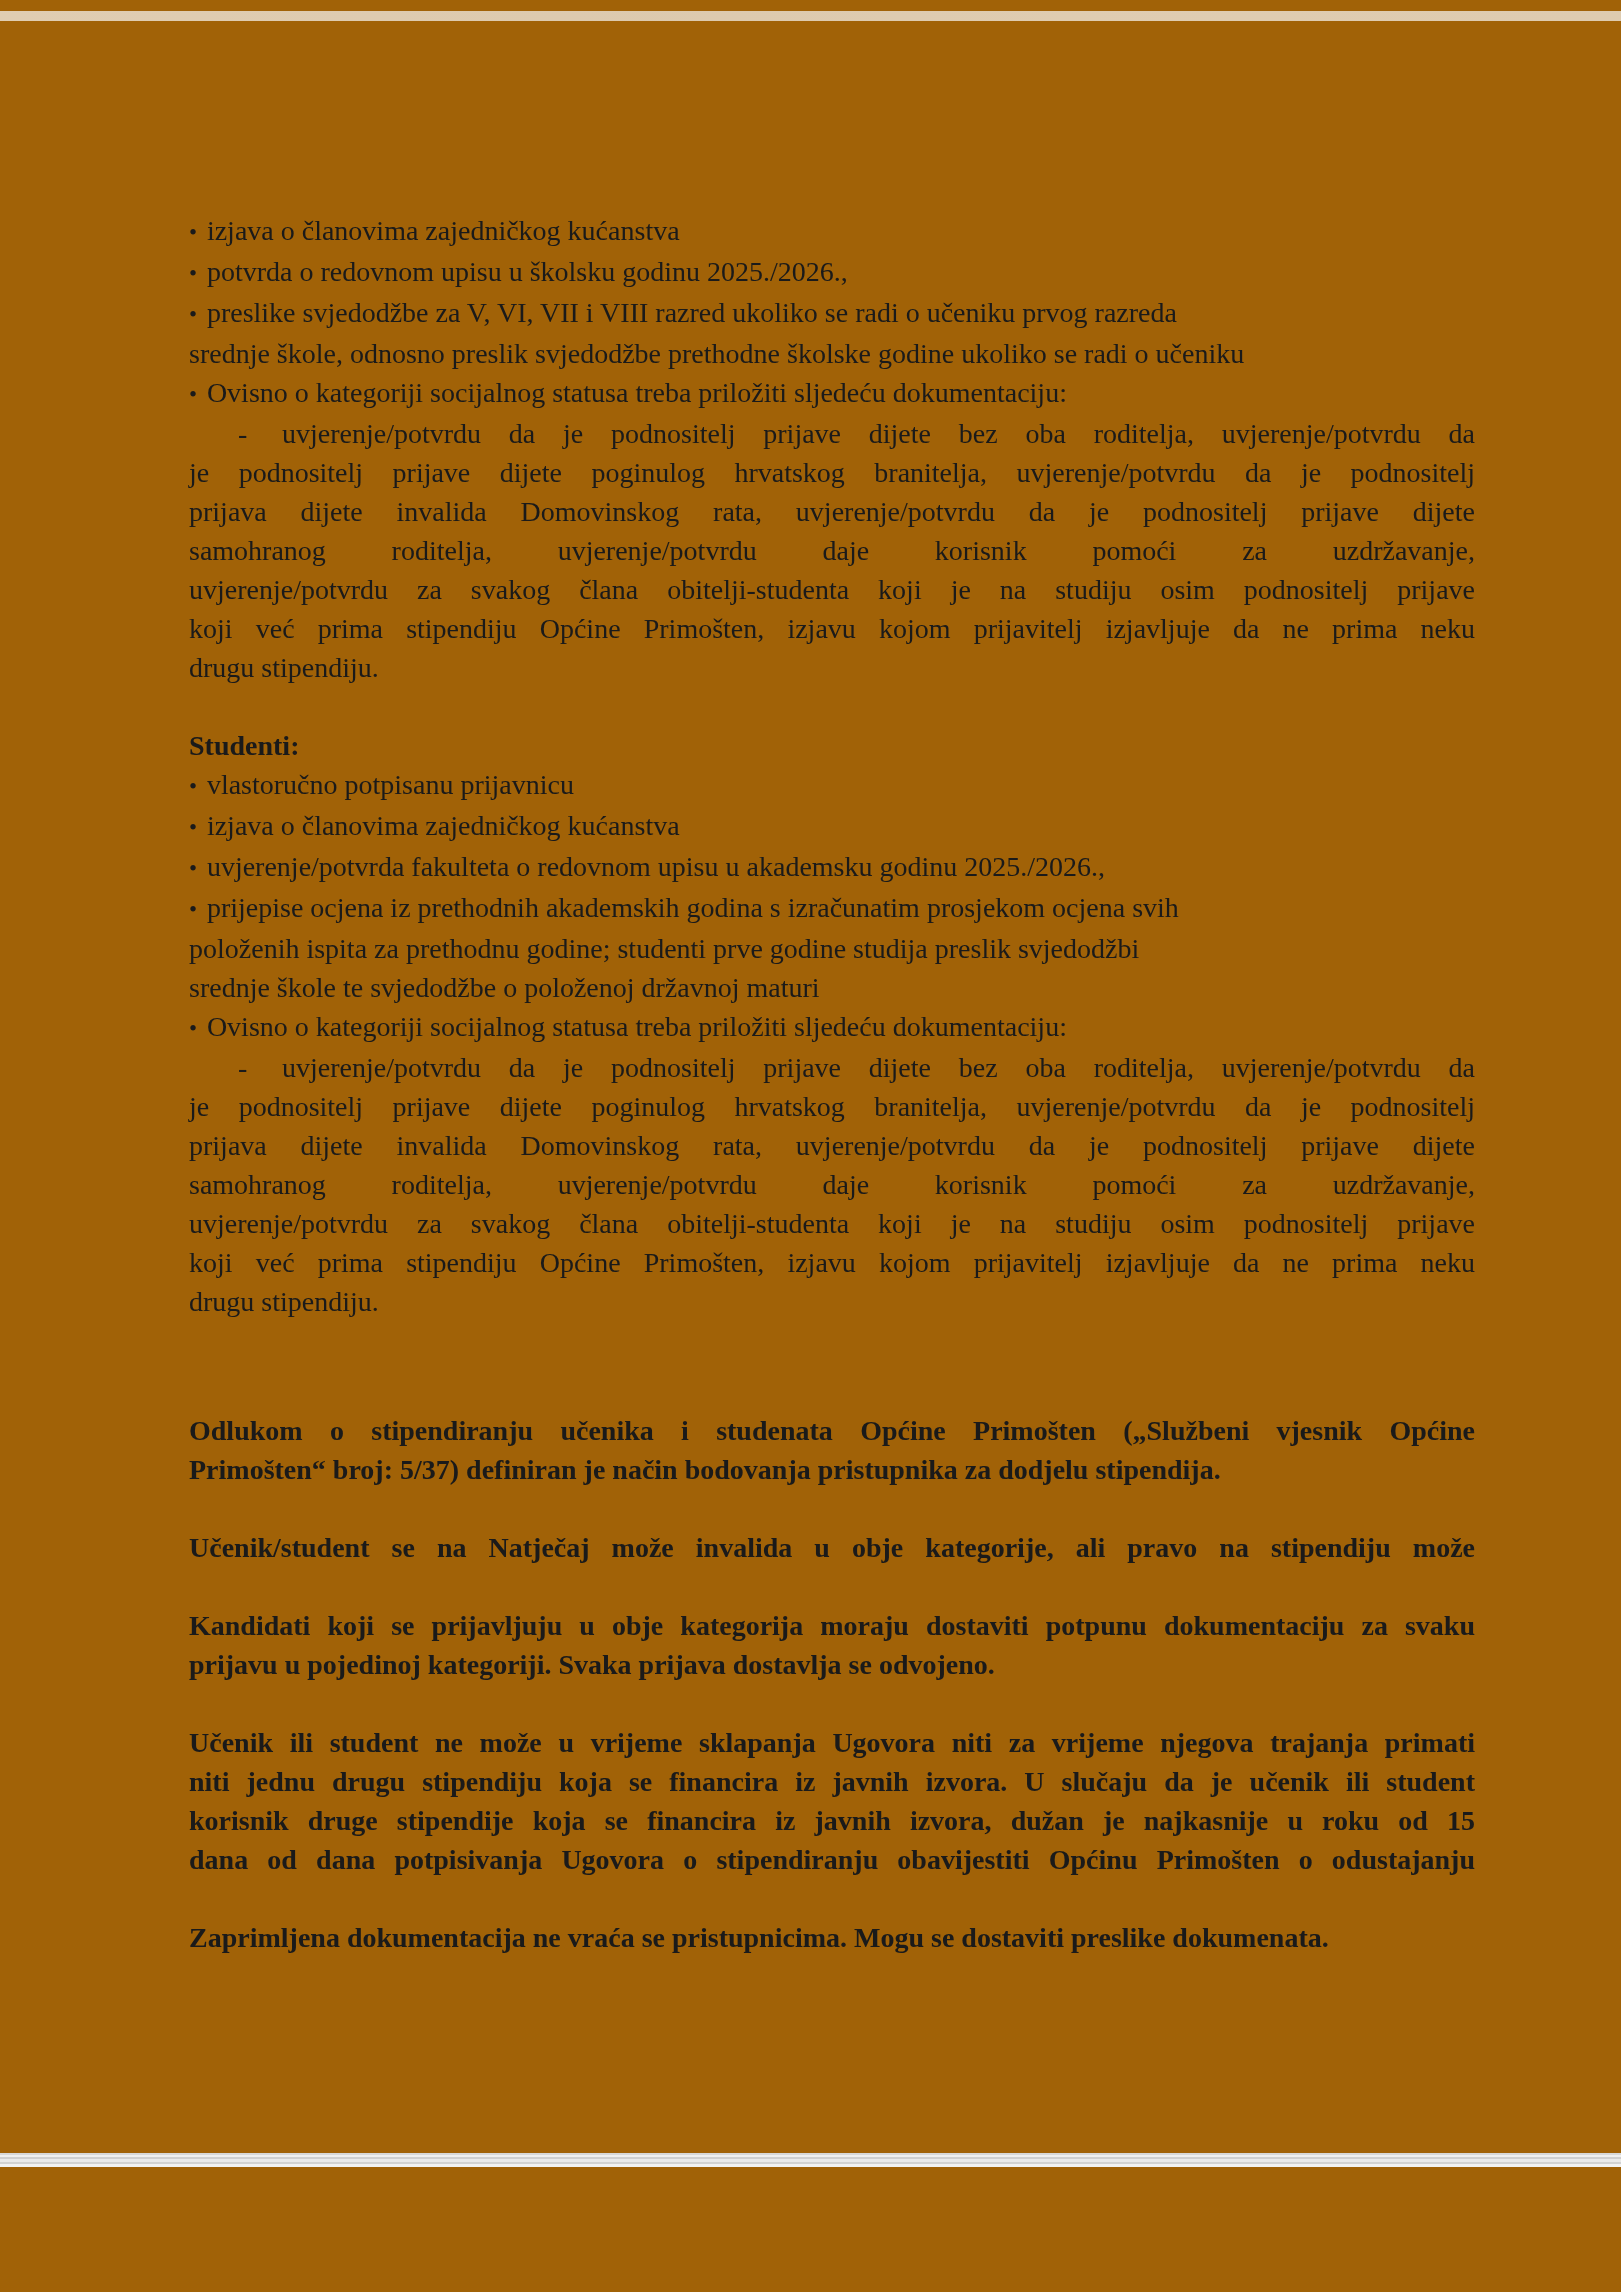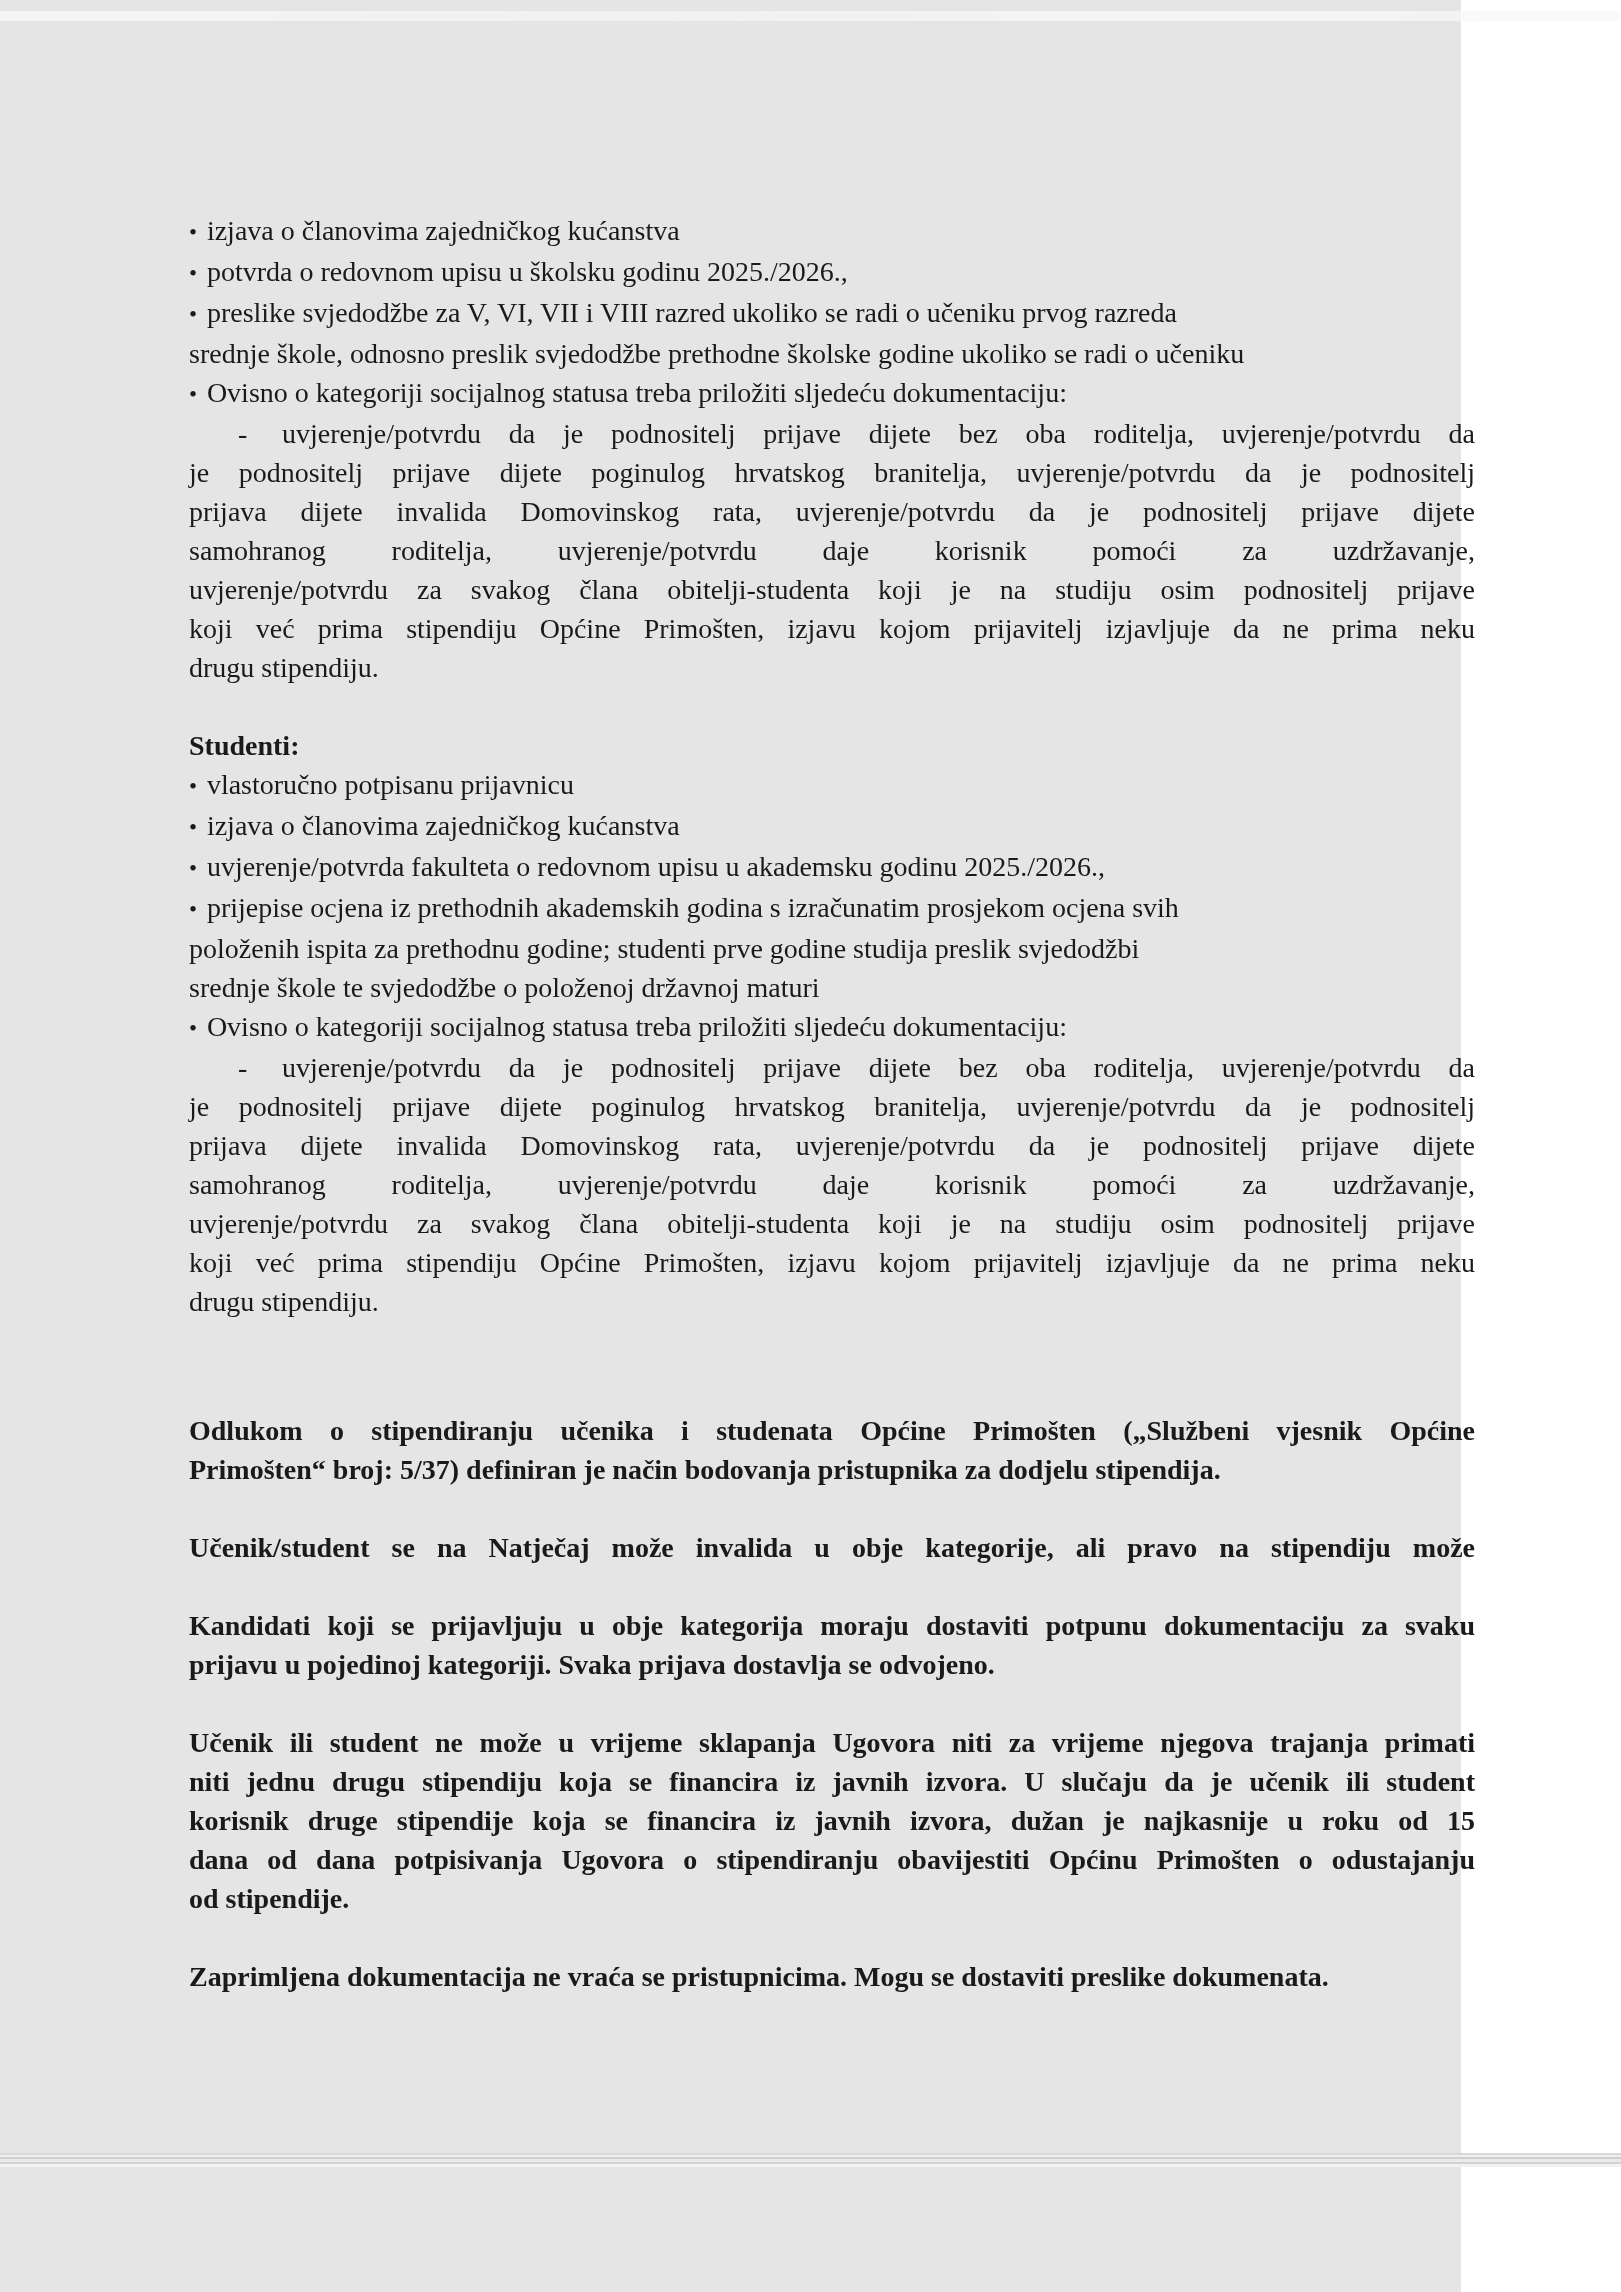--- a/index.html
+++ b/index.html
@@ -1,18 +1,18 @@
 <!DOCTYPE html>
 <html style="font-size:14.3px"><head>
 <meta charset="utf-8">
 <style>
   html, body { margin: 0; padding: 0; background: #ffffff; }
   body { width: 1621px; height: 2293px; position: relative; overflow: hidden;
          font-family: "Liberation Serif", "DejaVu Serif", serif; color: #1a1a1a; }
-  .page { position: absolute; left: 0; top: 0; width: 1461px; height: 2293px; background: #e5e5e5; }
+  .page { position: absolute; left: 0; top: 0; width: 1621px; height: 2293px; background: #a16207; }
   .content { position: absolute; left: 189px; top: 211px; width: 1286px; font-size: 28px; line-height: 39px; }
   .line { display: block; white-space: nowrap; }
   .bullet::before { content: "\2022"; display: inline-block; width: 12.5px; margin-right: 5.4px; font-size: 23px; }
   .just { text-align: justify; text-align-last: justify; white-space: normal; }
   .dash { display: inline-block; width: 93px; padding-left: 49px; box-sizing: border-box; }
   .heading { font-weight: bold; }
   .gap-sm { height: 39px; }
   .gap-md { height: 36px; }
   .gap-lg { height: 54px; }
   .para { margin: 0; font-weight: bold; }
@@ -84,21 +84,20 @@
         <span class="line just">Kandidati koji se prijavljuju u obje kategorija moraju dostaviti potpunu dokumentaciju za svaku</span>
         <span class="line">prijavu u pojedinoj kategoriji. Svaka prijava dostavlja se odvojeno.</span>
       </div>
       <div class="gap-sm"></div>
 
       <div class="para">
         <span class="line just">Učenik ili student ne može u vrijeme sklapanja Ugovora niti za vrijeme njegova trajanja primati</span>
         <span class="line just">niti jednu drugu stipendiju koja se financira iz javnih izvora. U slučaju da je učenik ili student</span>
         <span class="line just">korisnik druge stipendije koja se financira iz javnih izvora, dužan je najkasnije u roku od 15</span>
         <span class="line just">dana od dana potpisivanja Ugovora o stipendiranju obavijestiti Općinu Primošten o odustajanju</span>
-        <span class="line">od stipendije.</span>
       </div>
       <div class="gap-sm"></div>
 
       <div class="para">
         <span class="line">Zaprimljena dokumentacija ne vraća se pristupnicima. Mogu se dostaviti preslike dokumenata.</span>
       </div>
     </div>
   </div>
 
   <div class="rule"></div>

